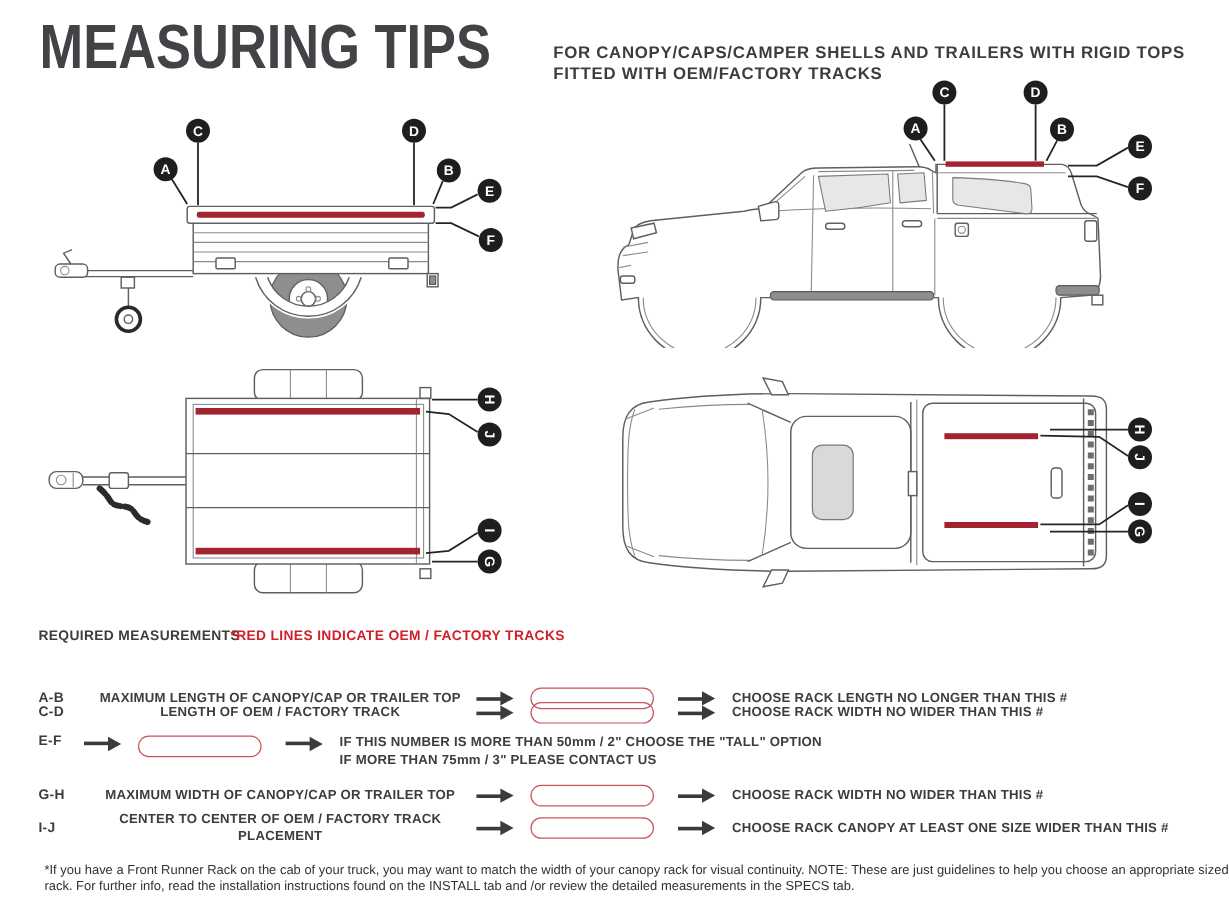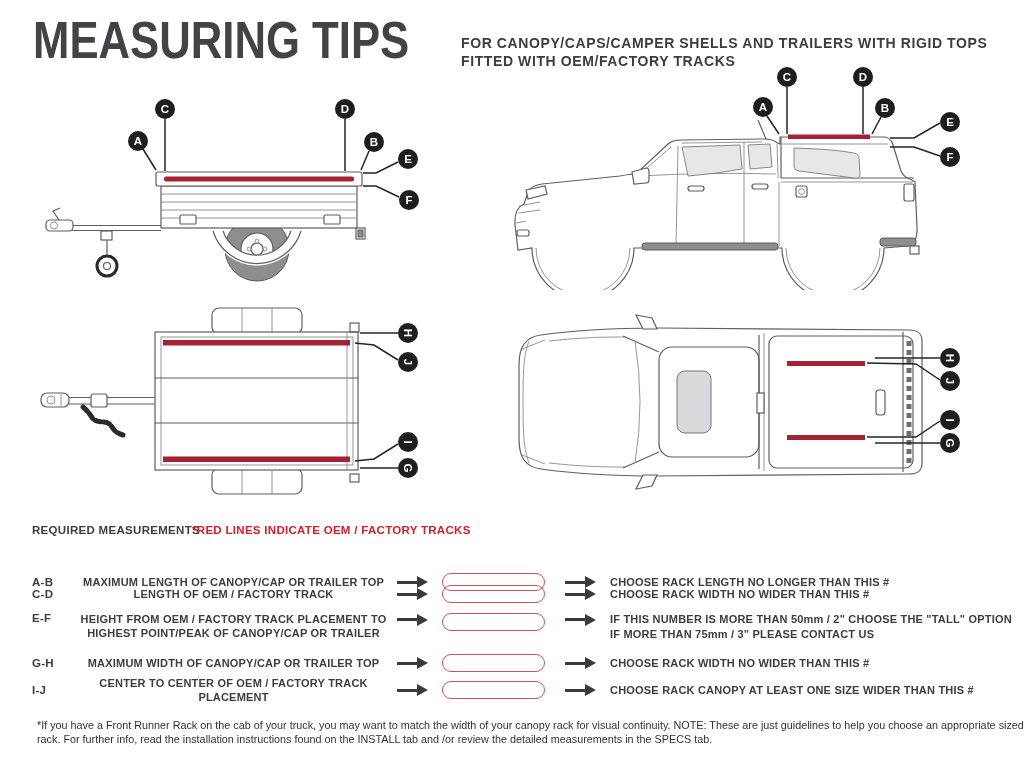--- a/index.html
+++ b/index.html
@@ -332,22 +332,20 @@
   <div class="m-row" style="top:584px;">
     <span class="mid">C-D</span>
     <span class="mlabel">LENGTH OF OEM / FACTORY TRACK</span>
     <span class="arrow"></span>
     <span class="pill"></span>
     <span class="arrow"></span>
     <span class="mresult">CHOOSE RACK WIDTH NO WIDER THAN THIS #</span>
   </div>
   <div class="m-row tall" style="top:612px;">
     <span class="mid">E-F</span>
-    <span class="mlabel">HEIGHT FROM OEM / FACTORY TRACK PLACEMENT TO
-HIGHEST POINT/PEAK OF CANOPY/CAP OR TRAILER</span>
     <span class="arrow"></span>
     <span class="pill"></span>
     <span class="arrow"></span>
     <span class="mresult">IF THIS NUMBER IS MORE THAN 50mm / 2" CHOOSE THE "TALL" OPTION
 IF MORE THAN 75mm / 3" PLEASE CONTACT US</span>
   </div>
   <div class="m-row" style="top:653px;">
     <span class="mid">G-H</span>
     <span class="mlabel">MAXIMUM  WIDTH OF CANOPY/CAP OR TRAILER TOP</span>
     <span class="arrow"></span>

